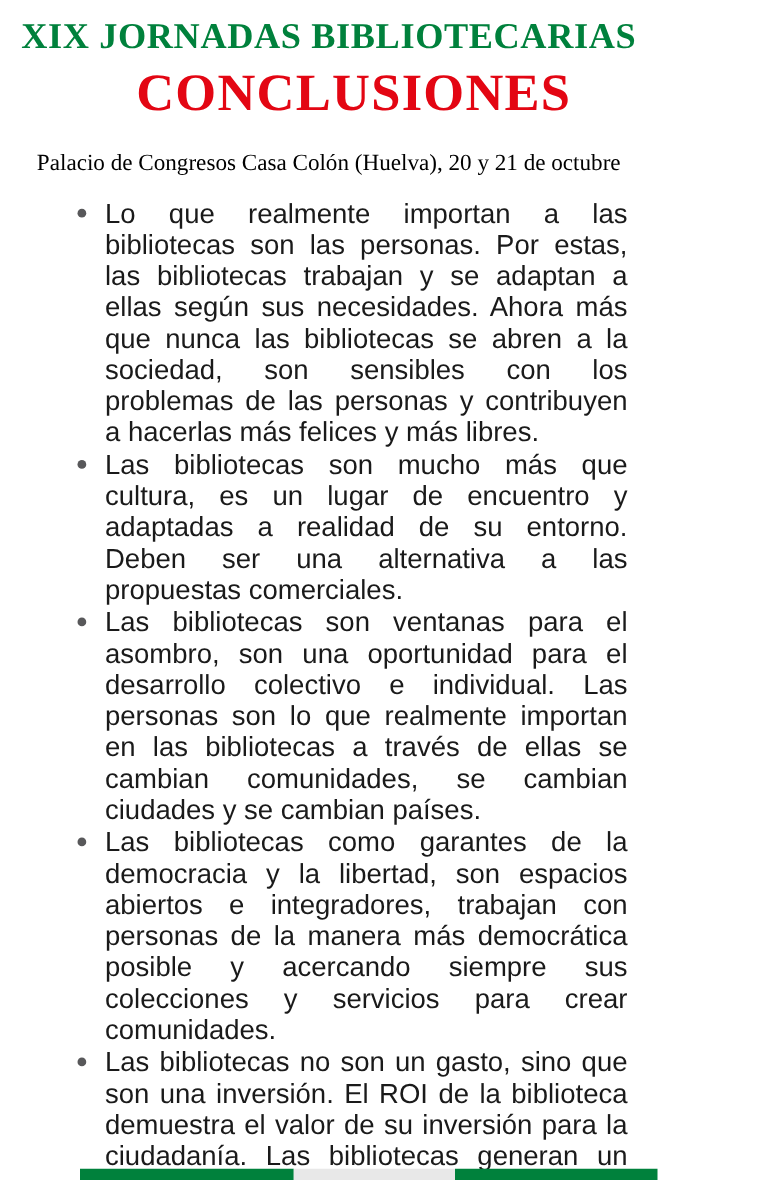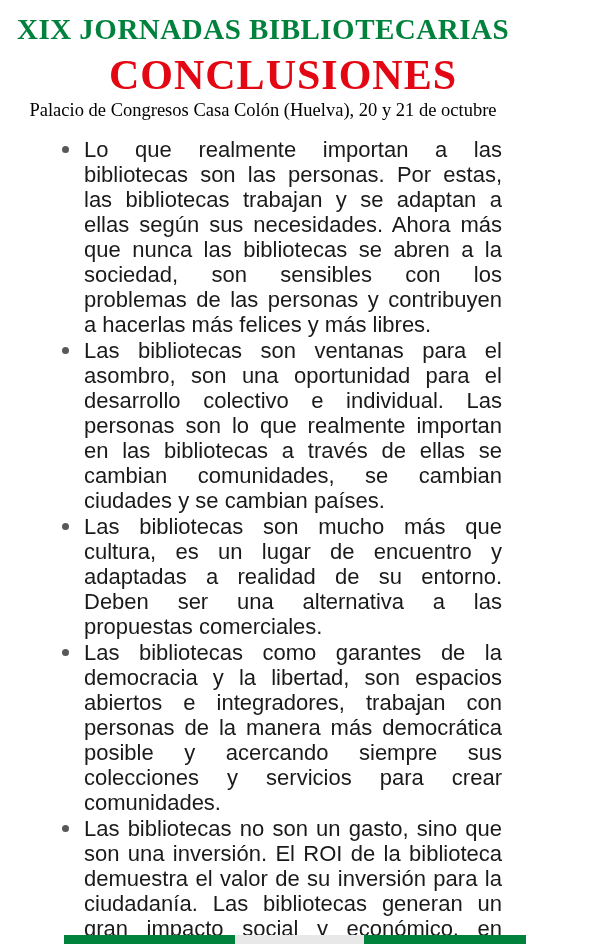--- a/index.html
+++ b/index.html
@@ -38,21 +38,21 @@
     font-size: 42px;
     line-height: 50px;
     letter-spacing: 1px;
     margin-top: 2px;
     padding-left: 40px;
   }
   .subtitle {
     font-family: "Liberation Serif", serif;
     color: #000000;
     font-size: 18.5px;
-    margin-top: 0;
+    margin-top: 21px;
   }
   ul.bullet-list {
     list-style: none;
     margin: 16px 0 0 0;
     padding: 0 24px 0 62px;
   }
   ul.bullet-list li {
     display: flex;
     align-items: flex-start;
     margin: 0 0 1px 0;
@@ -95,25 +95,25 @@
     <div class="subtitle">Palacio de Congresos Casa Colón (Huelva), 20 y 21 de octubre</div>
   </div>
 
   <ul class="bullet-list">
     <li>
       <span class="dot"></span>
       <span class="btxt">Lo que realmente importan a las bibliotecas son las personas. Por estas, las bibliotecas trabajan y se adaptan a ellas según sus necesidades. Ahora más que nunca las bibliotecas se abren a la sociedad, son sensibles con los problemas de las personas y contribuyen a hacerlas más felices y más libres.</span>
     </li>
     <li>
       <span class="dot"></span>
-      <span class="btxt">Las bibliotecas son ventanas para el asombro, son una oportunidad para el desarrollo colectivo e individual. Las personas son lo que realmente importan en las bibliotecas a través de ellas se cambian comunidades, se cambian ciudades y se cambian países.</span>
+      <span class="btxt">Las bibliotecas son mucho más que cultura, es un lugar de encuentro y adaptadas a realidad de su entorno. Deben ser una alternativa a las propuestas comerciales.</span>
     </li>
     <li>
       <span class="dot"></span>
-      <span class="btxt">Las bibliotecas son mucho más que cultura, es un lugar de encuentro y adaptadas a realidad de su entorno. Deben ser una alternativa a las propuestas comerciales.</span>
+      <span class="btxt">Las bibliotecas son ventanas para el asombro, son una oportunidad para el desarrollo colectivo e individual. Las personas son lo que realmente importan en las bibliotecas a través de ellas se cambian comunidades, se cambian ciudades y se cambian países.</span>
     </li>
     <li>
       <span class="dot"></span>
       <span class="btxt">Las bibliotecas como garantes de la democracia y la libertad, son espacios abiertos e integradores, trabajan con personas de la manera más democrática posible y acercando siempre sus colecciones y servicios para crear comunidades.</span>
     </li>
     <li>
       <span class="dot"></span>
       <span class="btxt">Las bibliotecas no son un gasto, sino que son una inversión. El ROI de la biblioteca demuestra el valor de su inversión para la ciudadanía. Las bibliotecas generan un gran impacto social y económico, en definitiva, no son un gasto sino un beneficio.</span>
     </li>
     <li>

